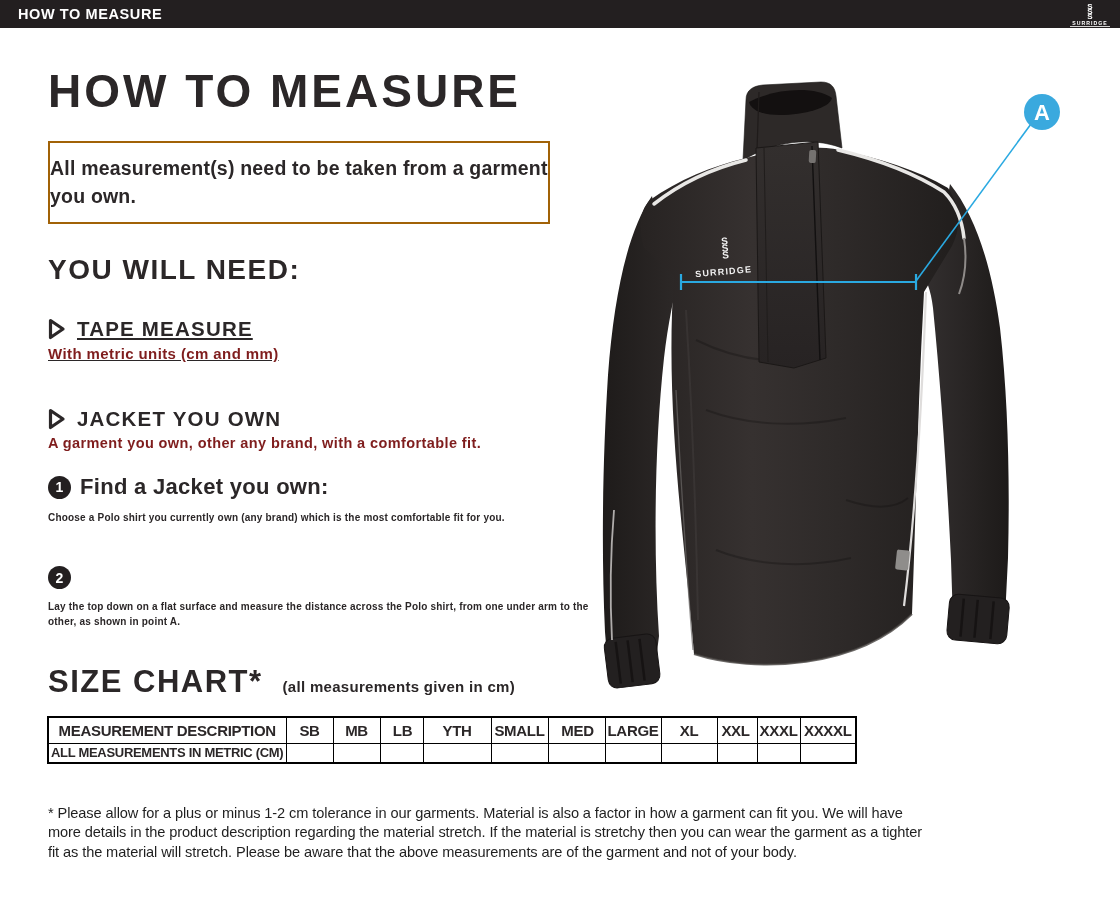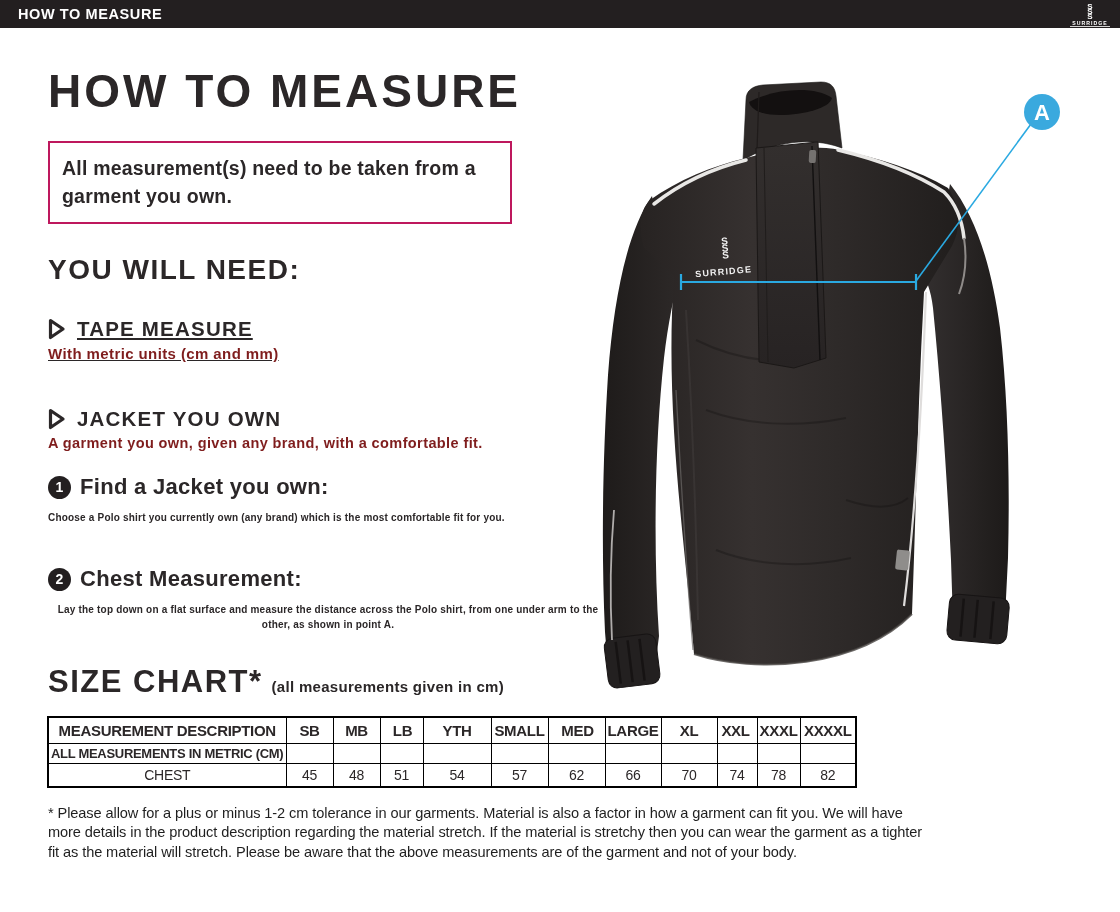--- a/index.html
+++ b/index.html
@@ -8,39 +8,39 @@
 
   
   .topbar{position:absolute;left:0;top:0;width:1120px;height:28px;background:#231f20;}
   .topbar-title{position:absolute;left:18px;top:0;line-height:28px;color:#fff;
     font-size:14.5px;font-weight:bold;letter-spacing:.6px;}
   .topbar-logo{position:absolute;right:6px;top:1px;}
 
   
   .h1{position:absolute;left:48px;top:64px;font-size:46px;font-weight:bold;
       letter-spacing:3px;color:#2b2728;}
-  .notebox{position:absolute;left:48px;top:141px;width:464px;box-sizing:border-box;
-      border:2px solid #be185d;padding:12px 12px;}
+  .notebox{position:absolute;left:48px;top:141px;width:502px;box-sizing:border-box;
+      border:2px solid #a16207;padding:12px 0;}
   .notebox p{margin:0;font-size:19.5px;font-weight:bold;line-height:1.42;letter-spacing:.2px;}
   .h2{position:absolute;left:48px;top:254px;font-size:28px;font-weight:bold;letter-spacing:1.5px;}
 
   .need-item{position:absolute;left:48px;}
   .need-row{display:flex;align-items:center;gap:11px;}
   .need-label{font-size:20.5px;font-weight:bold;letter-spacing:1.2px;}
   .need-desc{margin-top:4px;font-size:15px;font-weight:bold;letter-spacing:.4px;color:#7f1d1d;}
 
   .step{position:absolute;left:48px;}
   .step-row{display:flex;align-items:center;gap:9px;}
   .step-badge{width:23px;height:23px;border-radius:50%;background:#231f20;color:#fff;
      font-size:14px;font-weight:bold;display:flex;align-items:center;justify-content:center;flex:0 0 23px;}
   .step-head{font-size:22px;font-weight:bold;letter-spacing:.3px;}
   .step-desc{margin-top:10px;font-size:10px;font-weight:bold;line-height:1.5;letter-spacing:.2px;}
 
   .sc-head{position:absolute;left:48px;top:664px;font-size:31px;font-weight:bold;letter-spacing:1.5px;}
-  .sc-sub{font-size:15px;letter-spacing:.3px;margin-left:9px;}
+  .sc-sub{font-size:15px;letter-spacing:.3px;margin-left:20px;}
 
   
   table.size{position:absolute;left:47px;top:716px;border-collapse:collapse;table-layout:fixed;
      border:2px solid #000;font-family:"Liberation Sans",sans-serif;letter-spacing:-0.3px;}
   table.size td, table.size th{border:1px solid #000;padding:0 2px;overflow:hidden;white-space:nowrap;}
   tr.hdr{height:26px;}
   tr.hdr th{font-size:15px;font-weight:bold;text-align:center;}
   th.desc{font-size:16.5px;text-align:left;padding-left:5px;}
   tr.metric{height:20px;}
   tr.metric th{font-size:13px;font-weight:bold;text-align:left;padding-left:2px;}
@@ -92,37 +92,36 @@
     <div class="need-desc">With metric units (cm and mm)</div>
   </div>
 
   <div class="need-item" style="top:407px;">
     <div class="need-row">
       <svg width="18" height="22" viewBox="0 0 18 22">
         <path d="M2.5,2.5 L15,11 L2.5,19.5 Z" fill="none" stroke="#2b2728" stroke-width="3.2" stroke-linejoin="round"></path>
       </svg>
       <span class="need-label">JACKET YOU OWN</span>
     </div>
-    <div class="need-desc" style="font-size:14.5px;">A garment you own, given any brand, with a comfortable fit.</div>
+    <div class="need-desc" style="font-size:14.5px;">A garment you own, other any brand, with a comfortable fit.</div>
   </div>
 
   <div class="step" style="top:474px;width:560px;">
     <div class="step-row">
       <div class="step-badge">1</div>
       <div class="step-head">Find a Jacket you own:</div>
     </div>
     <div class="step-desc" style="width:548px;">Choose a Polo shirt you currently own (any brand) which is the most comfortable fit for you.</div>
   </div>
 
   <div class="step" style="top:566px;width:580px;">
     <div class="step-row">
       <div class="step-badge">2</div>
-      <div class="step-head">Chest Measurement:</div>
-    </div>
-    <div class="step-desc" style="width:560px;text-align:center;">Lay the top down on a flat surface and measure the distance across the Polo shirt, from one under arm to the other, as shown in point A.</div>
+    </div>
+    <div class="step-desc" style="width:560px;">Lay the top down on a flat surface and measure the distance across the Polo shirt, from one under arm to the other, as shown in point A.</div>
   </div>
 
   <div class="sc-head">
     <span>SIZE CHART*</span><span class="sc-sub">(all measurements given in cm)</span>
   </div>
 
   <table class="size">
     <colgroup>
       <col style="width:238px">
         <col style="width:47px">
@@ -159,34 +158,20 @@
           <td></td>
           <td></td>
           <td></td>
           <td></td>
           <td></td>
           <td></td>
           <td></td>
           <td></td>
           <td></td>
     </tr>
-    <tr class="vals">
-      <td class="rowlabel">CHEST</td>
-      <td>45</td>
-      <td>48</td>
-      <td>51</td>
-      <td>54</td>
-      <td>57</td>
-      <td>62</td>
-      <td>66</td>
-      <td>70</td>
-      <td>74</td>
-      <td>78</td>
-      <td>82</td>
-    </tr>
   </tbody>
     </table>
 
   <div class="footnote">* Please allow for a plus or minus 1-2 cm tolerance in our garments. Material is also a factor in how a garment can fit you. We will have more details in the product description regarding the material stretch.  If the material is stretchy then you can wear the garment as a tighter fit as the material will stretch.  Please be aware that the above measurements are of the garment and not of your body.</div>
 
   <div class="jacket-wrap">
     <svg width="420" height="620" viewBox="0 0 420 620">
       <defs>
         <linearGradient id="bodyG" x1="0" y1="0" x2="1" y2="0">
           <stop offset="0" stop-color="#272322"></stop>

